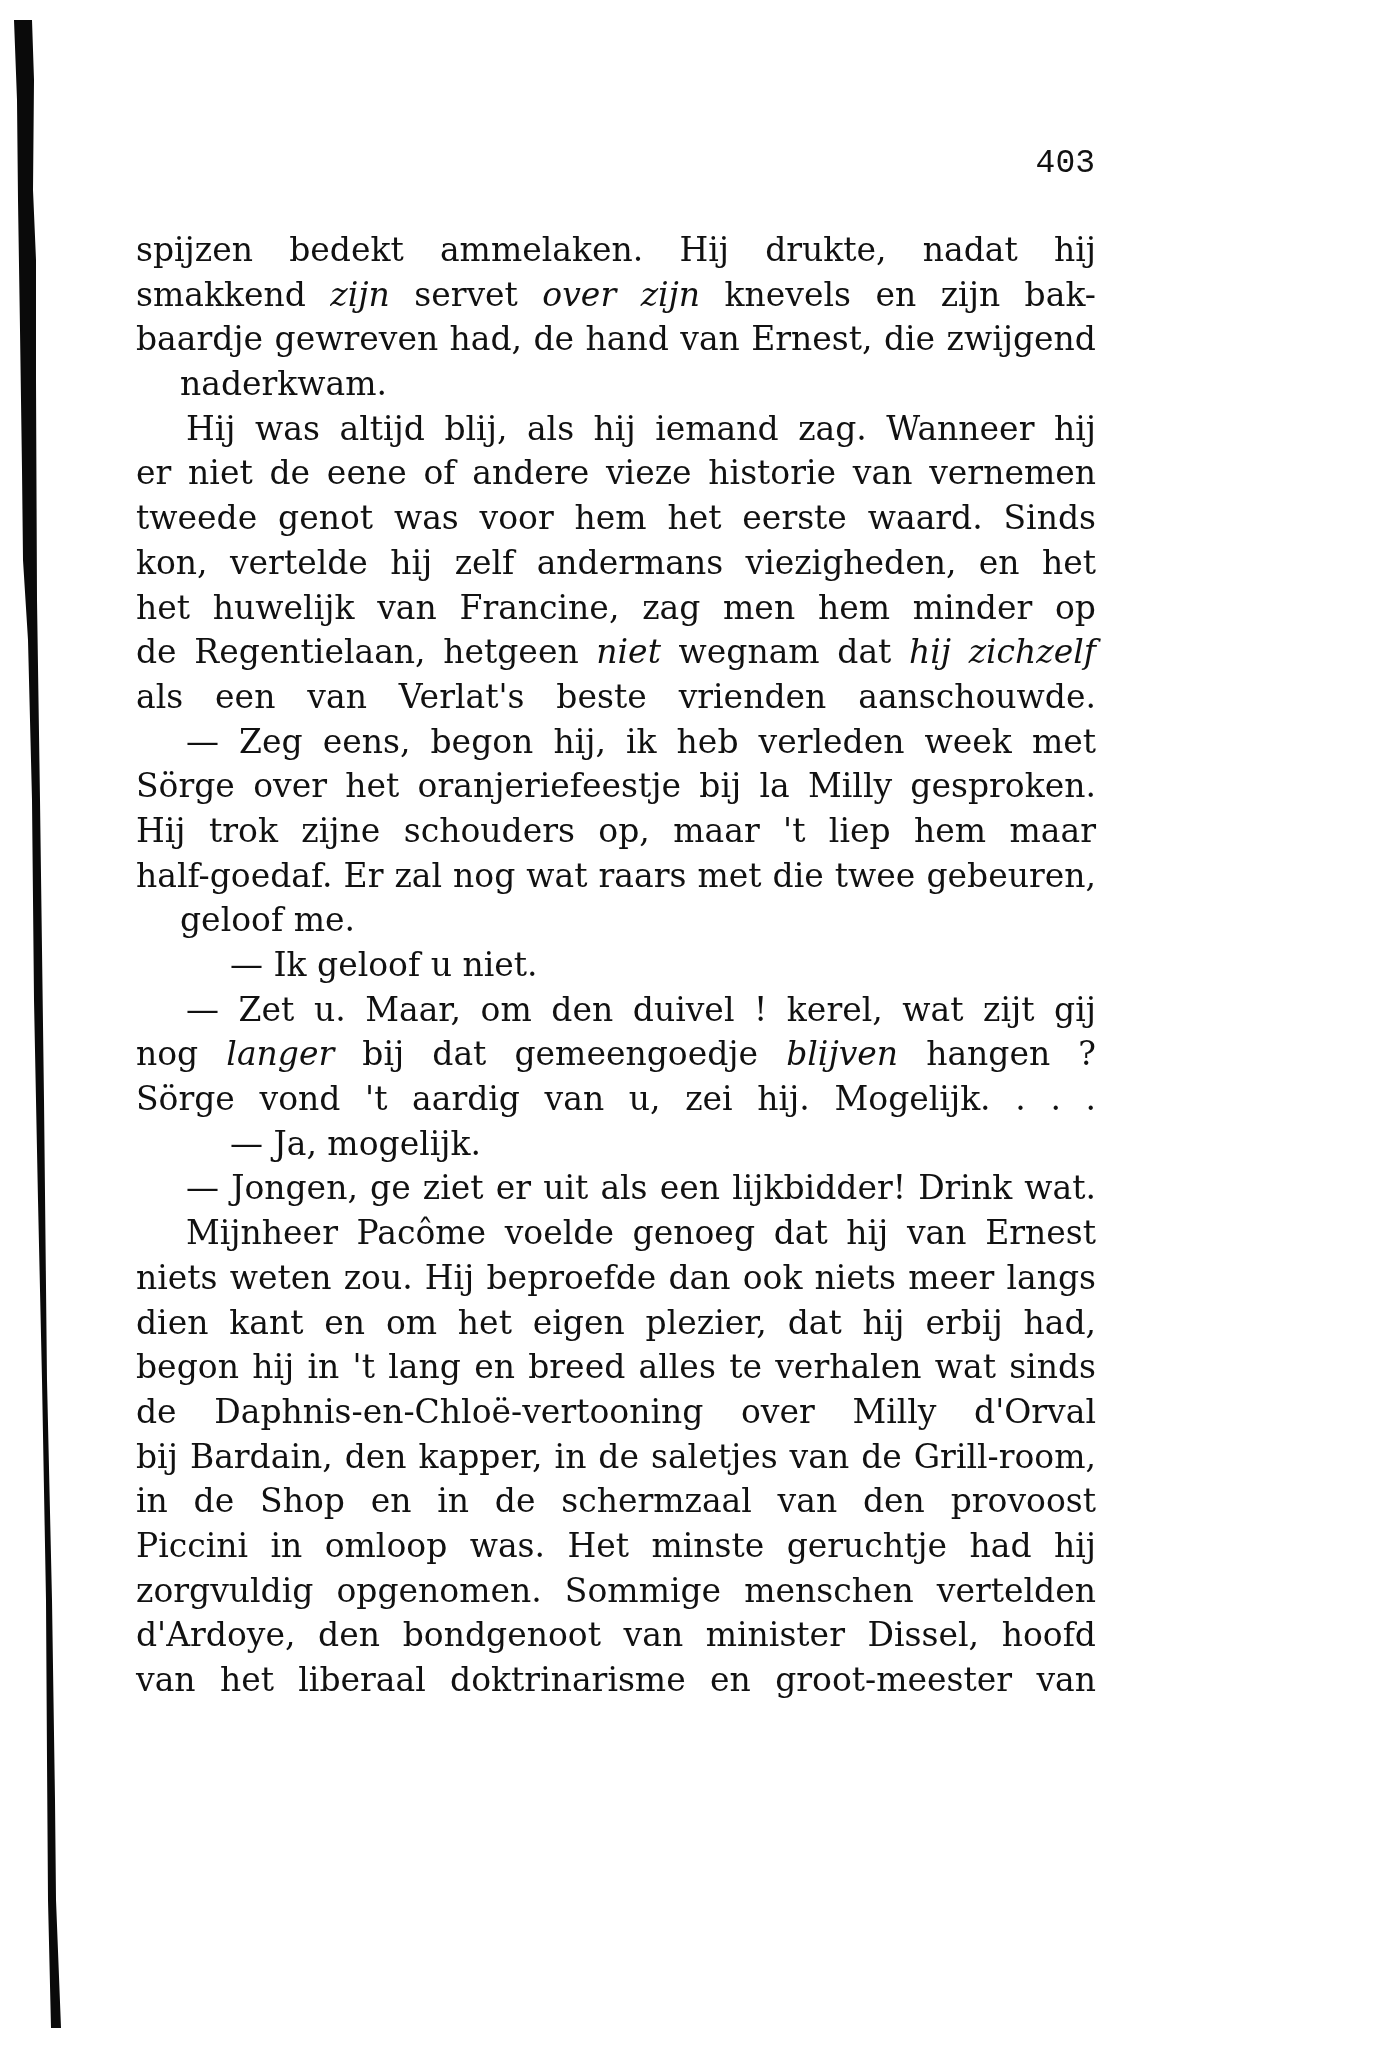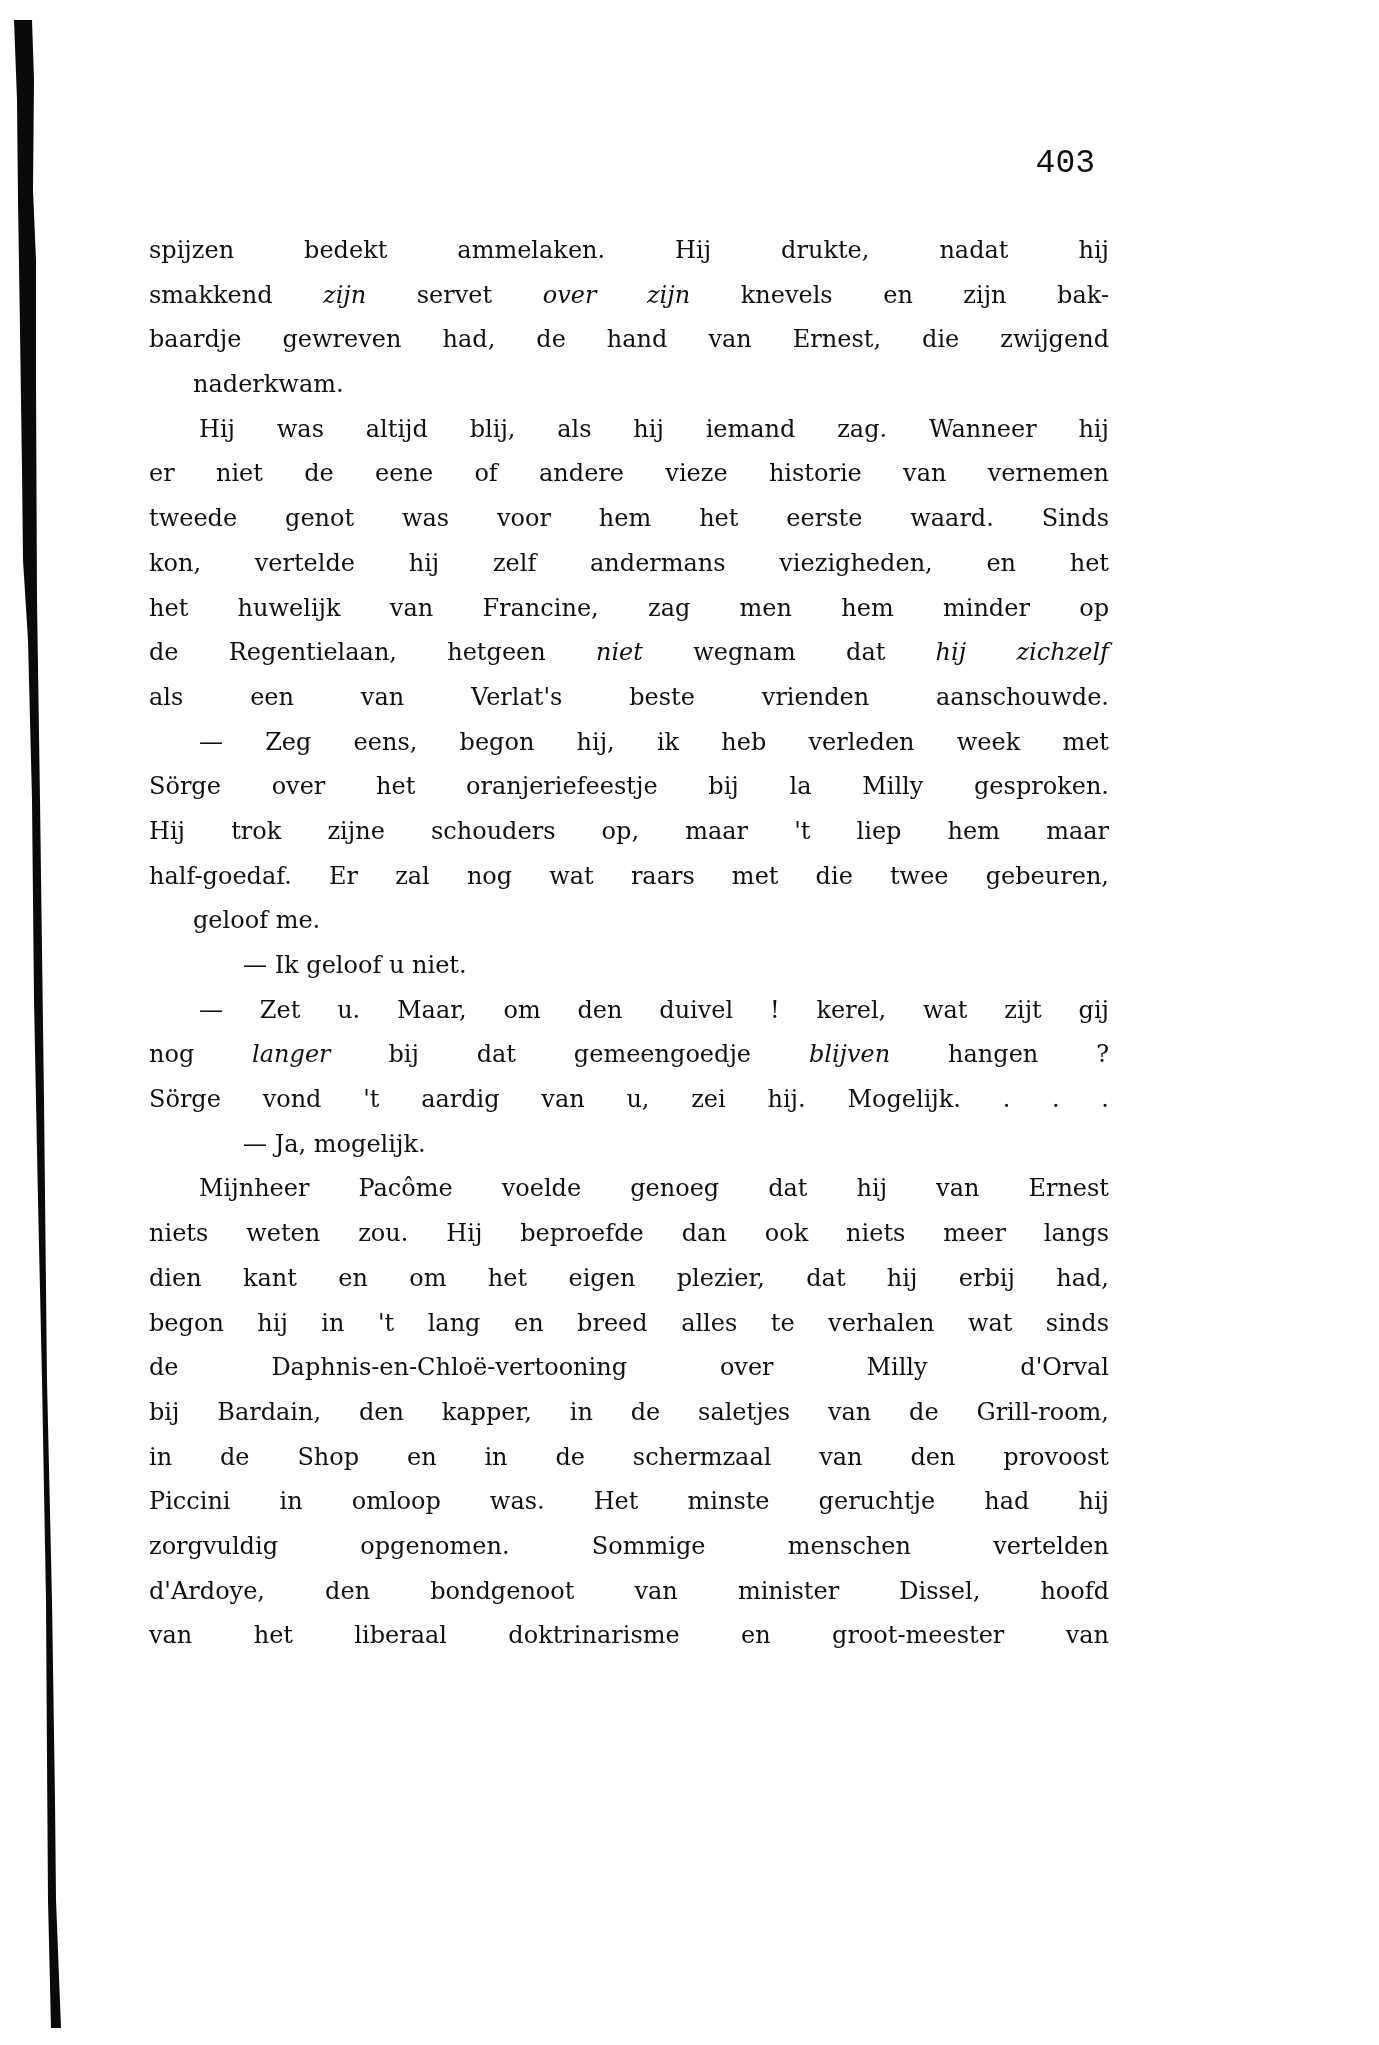--- a/index.html
+++ b/index.html
@@ -5,22 +5,22 @@
   html, body { margin: 0; padding: 0; background: #ffffff; }
   body { width: 1379px; height: 2045px; position: relative; overflow: hidden; }
   .binding { position: absolute; left: 0; top: 0; width: 80px; height: 2045px; }
   .page-number {
     position: absolute; left: 1000px; width: 95px; top: 144px;
     text-align: right;
     font-family: Liberation Mono, monospace; font-size: 33px; line-height: 40px;
     color: #111111;
   }
   .body-text {
-    position: absolute; left: 149px; top: 228px; width: 960px;
-    font-family: "DejaVu Serif", serif; font-size: 24px; line-height: 44.7px;
+    position: absolute; left: 136px; top: 228px; width: 960px;
+    font-family: "DejaVu Serif", serif; font-size: 33px; line-height: 44.7px;
     color: #111111;
   }
   .line {
     display: block; height: 44.7px; white-space: nowrap;
     text-align: justify; text-align-last: justify;
   }
   .line.last { text-align-last: left; margin-left: 44px; }
   .line.indent { padding-left: 50px; }
   .i { font-style: italic; }
 </style>
@@ -48,20 +48,21 @@
     <div class="line indent"><span>— Zeg eens, begon hij, ik heb verleden week met</span></div>
     <div class="line"><span>Sörge over het oranjeriefeestje bij la Milly gesproken.</span></div>
     <div class="line"><span>Hij trok zijne schouders op, maar 't liep hem maar</span></div>
     <div class="line"><span>half-goedaf. Er zal nog wat raars met die twee gebeuren,</span></div>
     <div class="line last"><span>geloof me.</span></div>
     <div class="line indent last"><span>— Ik geloof u niet.</span></div>
     <div class="line indent"><span>— Zet u. Maar, om den duivel ! kerel, wat zijt gij</span></div>
     <div class="line"><span>nog </span><span class="i">langer</span><span> bij dat gemeengoedje </span><span class="i">blijven</span><span> hangen ?</span></div>
     <div class="line"><span>Sörge vond 't aardig van u, zei hij. Mogelijk. . . .</span></div>
     <div class="line indent last"><span>— Ja, mogelijk.</span></div>
+    <div class="line indent"><span>— Jongen, ge ziet er uit als een lijkbidder! Drink wat.</span></div>
     <div class="line indent"><span>Mijnheer Pacôme voelde genoeg dat hij van Ernest</span></div>
     <div class="line"><span>niets weten zou. Hij beproefde dan ook niets meer langs</span></div>
     <div class="line"><span>dien kant en om het eigen plezier, dat hij erbij had,</span></div>
     <div class="line"><span>begon hij in 't lang en breed alles te verhalen wat sinds</span></div>
     <div class="line"><span>de Daphnis-en-Chloë-vertooning over Milly d'Orval</span></div>
     <div class="line"><span>bij Bardain, den kapper, in de saletjes van de Grill-room,</span></div>
     <div class="line"><span>in de Shop en in de schermzaal van den provoost</span></div>
     <div class="line"><span>Piccini in omloop was. Het minste geruchtje had hij</span></div>
     <div class="line"><span>zorgvuldig opgenomen. Sommige menschen vertelden</span></div>
     <div class="line"><span>d'Ardoye, den bondgenoot van minister Dissel, hoofd</span></div>

